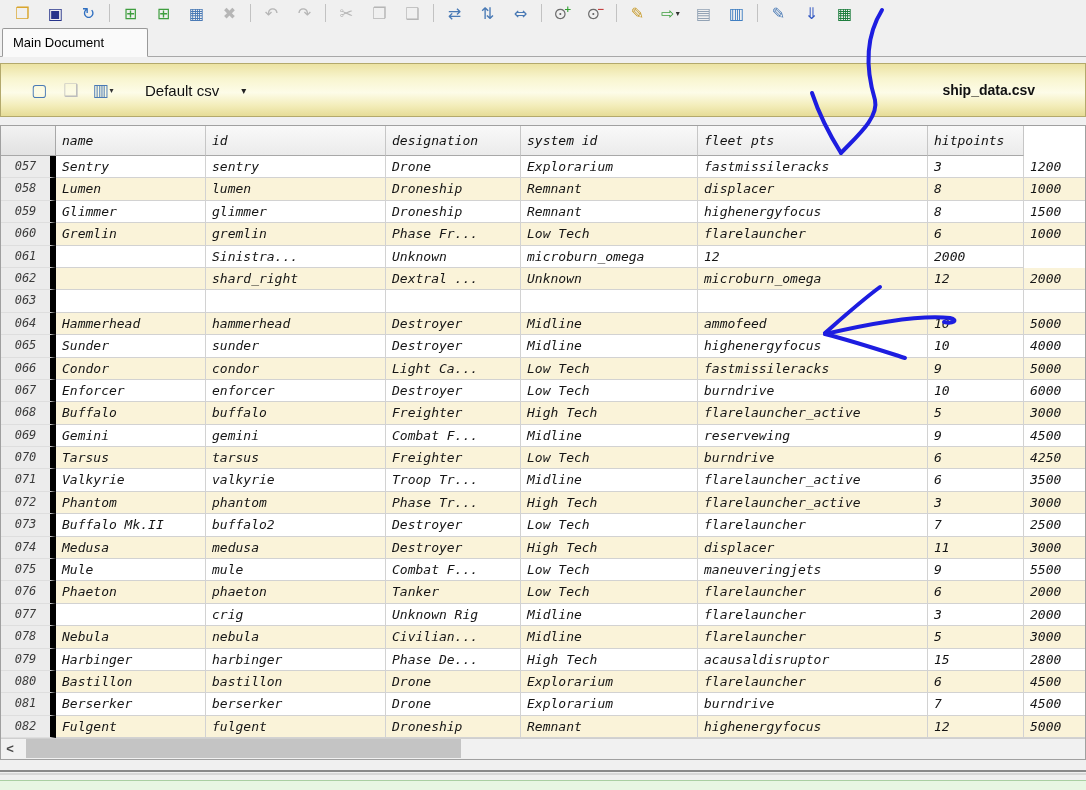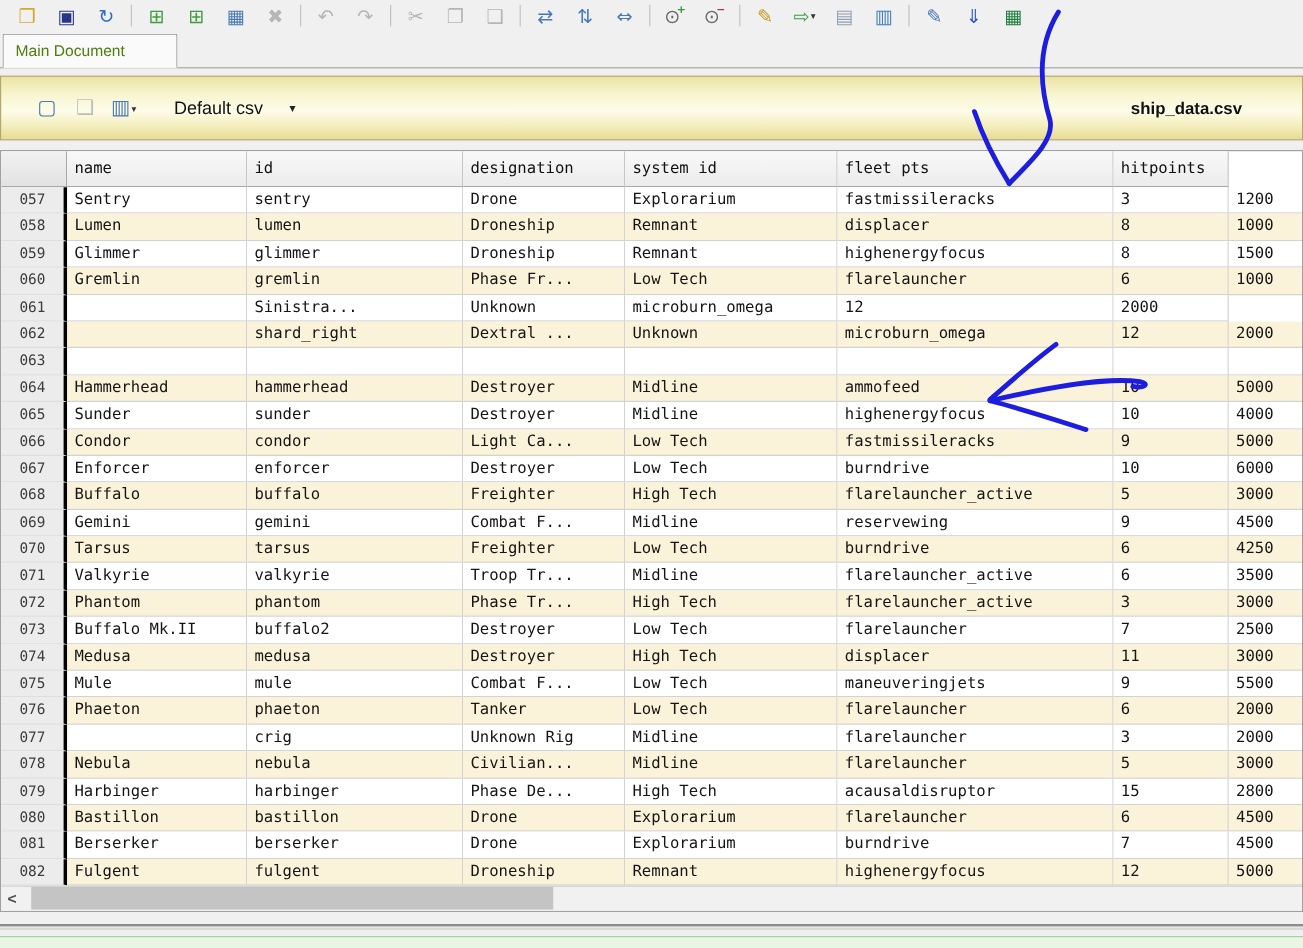--- a/index.html
+++ b/index.html
@@ -13,49 +13,49 @@
     font-size:16px;position:relative;cursor:default;font-family:"DejaVu Sans",sans-serif;}
   .icon .badge{font-size:9px;font-weight:bold;margin-left:-3px;margin-top:-8px;}
   .icon .dd{font-size:8px;color:#333;margin-left:1px;}
   .tsep{width:1px;height:18px;background:#c2c2c2;margin:0 4px;display:inline-block;}
 
   
   .tabrow{height:30px;background:#f0f0f0;border-bottom:1px solid #a8a8a8;display:flex;align-items:flex-end;}
   .tab{box-sizing:border-box;width:146px;height:29px;margin-left:2px;margin-bottom:-1px;
     background:#fafafa;border:1px solid #999;border-bottom:1px solid #fafafa;
     border-radius:2px 2px 0 0;display:flex;align-items:center;padding-left:10px;
-    font-size:13px;color:#4d7c0f;z-index:1;}
+    font-size:13px;color:#000000;z-index:1;}
 
   
   .fbar{box-sizing:border-box;height:54px;margin-top:6px;margin-bottom:8px;
     border:1px solid #b3a96c;
     background:linear-gradient(180deg,#ece3a3 0%,#f8f5cf 28%,#fdfce8 55%,#f3edba 80%,#e6dc96 100%);
     display:flex;align-items:center;padding-left:22px;}
   .fbar .icon{width:32px;font-size:17px;}
   .fmt{margin-left:26px;font-size:15px;color:#111;display:inline-flex;align-items:center;gap:22px;cursor:default;text-align:center;}
   .fmt .caret{font-size:10px;color:#222;}
   .fname{margin-left:auto;margin-right:50px;font-size:14px;font-weight:bold;color:#111;}
 
   
   .panel{box-sizing:border-box;border:1px solid #a0a0a0;background:#fff;
     display:flex;flex-direction:column;width:1086px;overflow:hidden;}
-  .thead,.trow{display:grid;grid-template-columns:55px 150px 180px 135px 177px 230px 96px 63px;}
+  .thead,.trow{display:grid;grid-template-columns:55px 150px 180px 135px 177px 230px 96px 63px;font-style:italic;}
   .hcell{box-sizing:border-box;height:30px;line-height:29px;
     background:linear-gradient(180deg,#f9f9f9,#ebebeb);
     border-right:1px solid #c6c6c6;border-bottom:1px solid #a8a8a8;
     font-family:"DejaVu Sans Mono",monospace;font-size:13px;color:#111;
     padding-left:6px;overflow:hidden;white-space:pre;}
   .hcell.gut{background:linear-gradient(180deg,#f2f2f2,#e2e2e2);border-right:1px solid #a8a8a8;}
   .trow{height:22.4px;}
   .cell{box-sizing:border-box;height:22.4px;line-height:21px;background:#fff;
     border-right:1px solid #d2d2d2;border-bottom:1px solid #d2d2d2;
     font-family:"DejaVu Sans Mono",monospace;font-size:13px;color:#151515;
     padding-left:6px;overflow:hidden;white-space:pre;}
   .trow.alt .cell{background:#faf3d9;}
-  .cell.gut{background:#ececec !important;border-right:3px solid #000000;border-bottom:1px solid #dedede;
+  .cell.gut{background:#ececec !important;border-right:6px solid #000000;border-bottom:1px solid #dedede;
     color:#3c3c3c;font-size:12px;text-align:center;padding-left:0;}
   .hscroll{position:relative;height:20px;background:#f1f1f1;border-top:1px solid #cfcfcf;}
   .sbtn{position:absolute;left:0;top:0;width:18px;height:19px;text-align:center;line-height:19px;
     font-size:13px;font-weight:bold;color:#4a4a4a;background:#f1f1f1;cursor:default;}
   .sthumb{position:absolute;left:25px;top:0;width:435px;height:19px;background:#c4c4c4;}
 
   .sep{height:20px;background:#f0f0f0;position:relative;}
   .sep::after{content:"";position:absolute;left:0;right:0;top:10px;height:2px;background:#8a8a8a;
     box-shadow:0 3px 0 #d8d8d8;}
   .status{flex:1;background:#e8f6e3;border-top:1px solid #aacfa2;}

